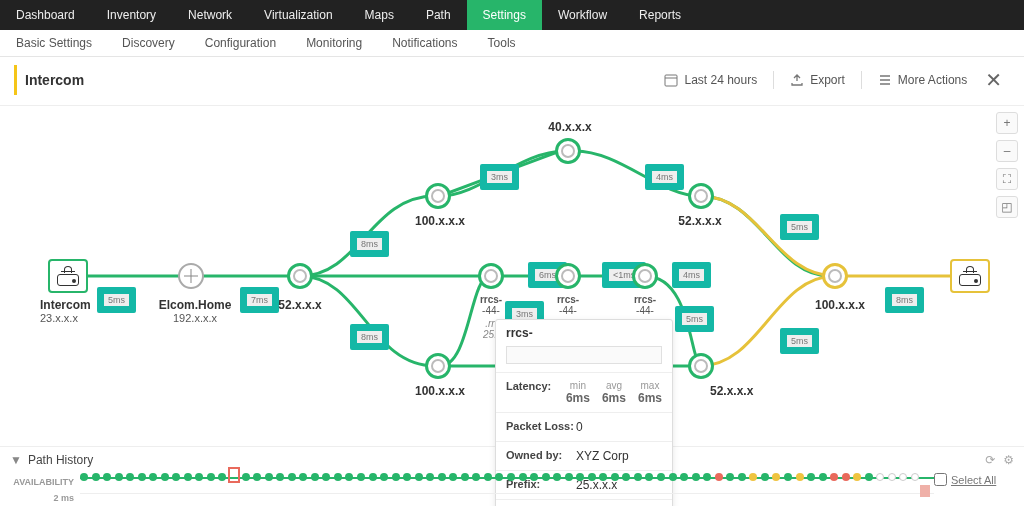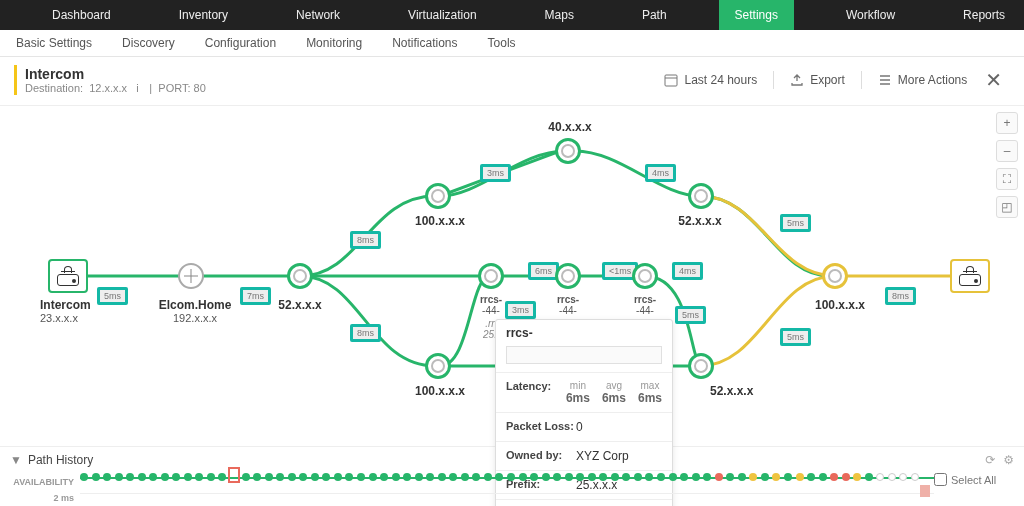--- a/index.html
+++ b/index.html
@@ -1,19 +1,19 @@
 <!DOCTYPE html>
 <html><head>
 <meta charset="utf-8">
 <style>
   * { box-sizing: border-box; margin: 0; padding: 0; }
   html, body { width: 1024px; height: 506px; font-family: Arial, Helvetica, sans-serif; background:#fff; color:#333; overflow:hidden;}
   
   .topnav { display:flex; background:#222; height:30px; align-items:stretch; font-size:12px;}
-  .topnav .item { padding:0 16px; display:flex; align-items:center; color:#eee; cursor:pointer;margin-left:36px; }
+  .topnav .item { padding:0 16px; display:flex; align-items:center; color:#eee; cursor:pointer; }
   .topnav .item.active { background:#27b56a; color:#fff; }
   
   .subnav { display:flex; gap:30px; padding:6px 16px; border-bottom:1px solid #e5e5e5; font-size:12px; color:#555;}
   .subnav .item { cursor:pointer;}
   
   .headerbar { display:flex; align-items:center; padding:8px 14px 10px 14px; border-bottom:1px solid #eee; position:relative;}
   .headerbar .marker { width:3px; height:30px; background:#f5c518; margin-right:8px;}
   .headerbar .title { font-weight:bold; font-size:14px;}
   .headerbar .meta { font-size:11px; color:#888;}
   .headerbar .spacer{flex:1;}
@@ -31,21 +31,21 @@
   .node-box .mod::after{content:""; position:absolute; width:4px;height:4px;border-radius:50%; background:#333; right:2px; top:4px;}
   .node-circle { position:absolute; width:26px; height:26px; border:3px solid #27b56a; border-radius:50%; background:#fff;}
   .node-circle.inner::after { content:""; position:absolute; inset:3px; border:2px solid #bbb; border-radius:50%; background:#fff;}
   .node-crosshair { position:absolute; width:26px; height:26px; border:2px solid #aaa; border-radius:50%; background:#fff;}
   .node-crosshair::before,.node-crosshair::after{content:"";position:absolute;background:#888;}
   .node-crosshair::before{left:50%;top:4px;bottom:4px;width:1px;transform:translateX(-50%);}
   .node-crosshair::after{top:50%;left:4px;right:4px;height:1px;transform:translateY(-50%);}
   .node-circle.yellow { border-color:#e6c23a;}
   .node-label { position:absolute; font-size:12px; color:#333; text-align:center;}
   .node-label .sub{ display:block; font-size:11px; color:#555;}
-  .lat { position:absolute; padding:1px 4px; background:#eee; border:3px solid #14b8a6; font-size:9px; color:#777; border-radius:2px;}
+  .lat { position:absolute; padding:1px 4px; background:#eee; border:7px solid #14b8a6; font-size:9px; color:#777; border-radius:2px;}
   
   .map-controls { position:absolute; right:6px; top:6px; display:flex; flex-direction:column; gap:6px;}
   .map-btn { width:22px; height:22px; border:1px solid #ddd; background:#fafafa; border-radius:3px; display:flex; align-items:center; justify-content:center; font-size:12px; color:#777; cursor:pointer;}
   
   .tooltip { position:absolute; background:#fff; border:1px solid #ddd; border-radius:3px; width:178px; box-shadow:0 2px 6px rgba(0,0,0,0.1); font-size:12px;}
   .tooltip .tt-title{ padding:6px 10px 2px 10px; font-weight:bold;}
   .tooltip .tt-input{ margin:4px 10px 8px 10px; height:18px; border:1px solid #e0e0e0; background:#fafafa;}
   .tooltip .tt-row { display:flex; padding:7px 10px; border-top:1px solid #eee;}
   .tooltip .tt-row .k{ width:70px; color:#444; font-weight:bold; font-size:11px;}
   .tooltip .tt-row .mini{ display:flex; gap:12px; color:#666;}
@@ -61,21 +61,21 @@
   .ph-lane { flex:1; position:relative; height:28px;}
   .axis { position:absolute; left:0; right:0; top:6px; height:2px; background:#27b56a;}
   .axis2{ position:absolute; left:0; right:0; top:22px; height:1px; background:#eee;}
   .dot { position:absolute; top:2px; width:8px; height:8px; border-radius:50%; background:#27b56a;}
   .dot.y{ background:#efc440;}
   .dot.r{ background:#e96a5c;}
   .dot.e{ background:#fff; border:1px solid #ccc;}
   .marker-box { position:absolute; top:-4px; width:12px; height:16px; border:2px solid #e96a5c;}
   .bar-r{ position:absolute; top:14px; width:10px; height:12px; background:#efb0a8;}
   .ph-side{ width:80px; font-size:11px; color:#777; padding-top:2px;}
-  .ph-side label{ display:flex; gap:4px; align-items:center;}
+  .ph-side label{ display:flex; gap:4px; align-items:center;text-decoration:underline;}
   .ph-side input{margin:0;}
   .node-small-label{position:absolute; font-size:10px;color:#555;text-align:center;line-height:11px;}
 </style>
 </head>
 <body>
 
 <div class="topnav">
   <div class="item">Dashboard</div>
   <div class="item">Inventory</div>
   <div class="item">Network</div>
@@ -93,25 +93,20 @@
   <div class="item">Configuration</div>
   <div class="item">Monitoring</div>
   <div class="item">Notifications</div>
   <div class="item">Tools</div>
 </div>
 
 <div class="headerbar">
   <div class="marker"></div>
   <div>
     <div class="title">Intercom</div>
-    <div class="meta">
-      <span>Destination:</span>&nbsp;&nbsp;<span>12.x.x.x</span>
-      &nbsp;&nbsp;<span style="display:inline-block;width:10px;height:10px;">i</span>&nbsp;|&nbsp;
-      <span>PORT: 80</span>
-    </div>
   </div>
   <div class="spacer"></div>
   <div class="header-action">
     <svg width="14" height="14">
         <rect x="1" y="2" width="12" height="11" rx="1" fill="none" stroke="#777"></rect>
         <line x1="1" y1="5" x2="13" y2="5" stroke="#777"></line>
       </svg>
     <span>Last 24 hours</span>
   </div>
   <div class="header-sep"></div>

